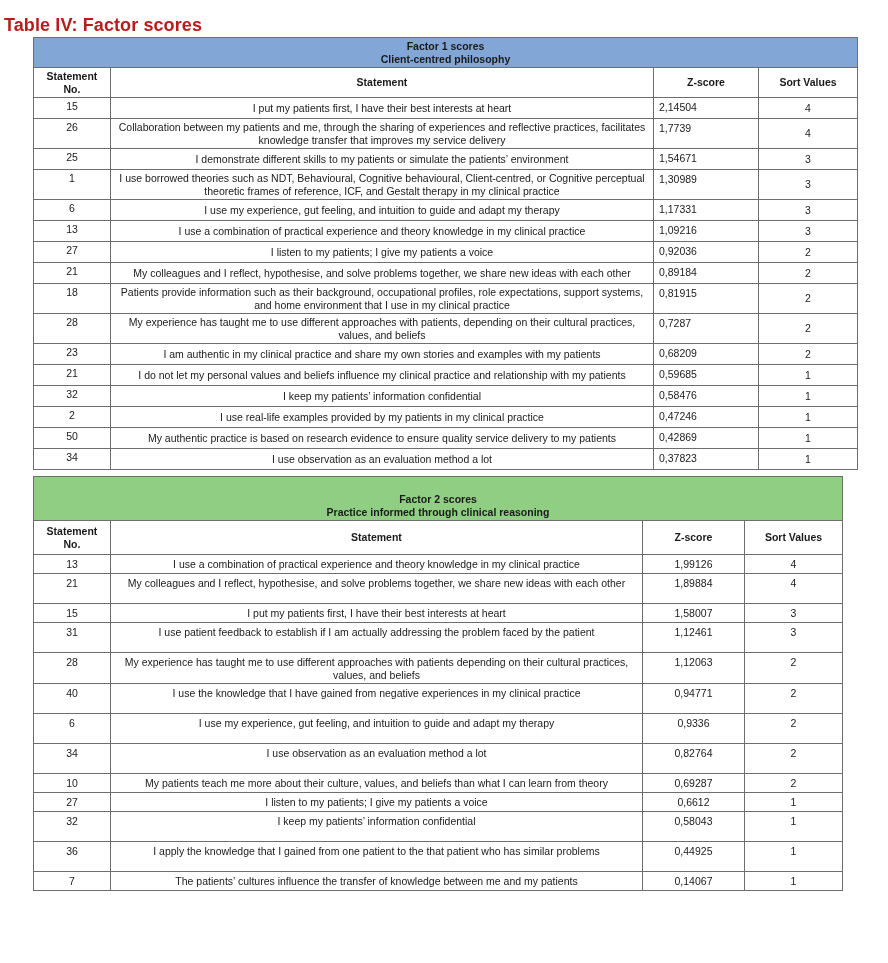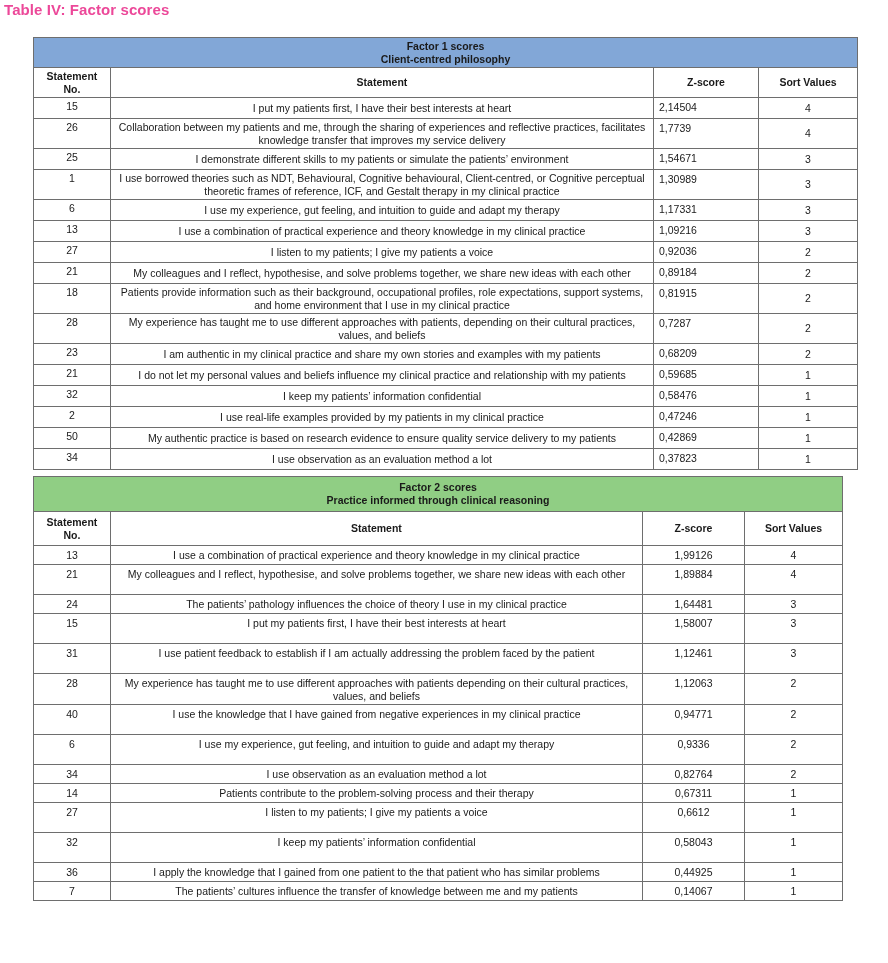--- a/index.html
+++ b/index.html
@@ -5,22 +5,22 @@
   * { box-sizing: border-box; margin: 0; padding: 0; }
   html, body { background: #ffffff; }
   body {
     width: 888px; height: 963px;
     position: relative;
     font-family: "Liberation Sans", sans-serif;
     color: #1a1a1a;
     overflow: hidden;
   }
   .doc-title {
-    position: absolute; left: 4px; top: 1px;
-    font-size: 15px; font-weight: bold; color: #ec4899;
+    position: absolute; left: 4px; top: 15px;
+    font-size: 18px; font-weight: bold; color: #b91c1c;
     letter-spacing: 0.1px;
   }
   table.ftable {
     position: absolute;
     border-collapse: collapse;
     table-layout: fixed;
     background: #ffffff;
   }
   #table1 { left: 33px; top: 37px; width: 824px; }
   #table2 { left: 33px; top: 476px; width: 809px; }
@@ -29,21 +29,21 @@
     font-size: 10.5px;
     line-height: 12.5px;
     padding: 2px 6px;
     overflow: hidden;
   }
   .banner-cell {
     text-align: center; font-weight: bold;
     padding: 2px 4px;
   }
   #table1 .banner-cell { background: var(--factor1_banner_bg, #82A7D7); height: 27px; vertical-align: middle; }
-  #table2 .banner-cell { background: var(--factor2_banner_bg, #90CE84); height: 35px; vertical-align: top; padding-top: 4px; }
+  #table2 .banner-cell { background: var(--factor2_banner_bg, #90CE84); height: 35px; vertical-align: top; padding-top: 16px; }
   .hdr th { font-weight: bold; text-align: center; background: #ffffff; }
   #table1 .hdr th { height: 20px; vertical-align: middle; }
   #table2 .hdr th { height: 34px; vertical-align: middle; }
   tbody td { text-align: center; }
   #table1 tbody td { height: 21px; vertical-align: middle; }
   #table1 tbody td.c0 { vertical-align: top; padding-top: 2px; }
   #table1 tbody td.c2 { text-align: left; padding-left: 5px; vertical-align: top; padding-top: 3px; }
   #table2 tbody td { height: 19px; vertical-align: top; padding-top: 3px; }
   #table2 tbody tr:nth-child(2) td,
   #table2 tbody tr:nth-child(4) td,
@@ -208,26 +208,20 @@
         <td class="c2">1,99126</td>
         <td class="c3">4</td>
       </tr>
       <tr>
         <td class="c0">21</td>
         <td class="c1">My colleagues and I reflect, hypothesise, and solve problems together, we share new ideas with each other</td>
         <td class="c2">1,89884</td>
         <td class="c3">4</td>
       </tr>
       <tr>
-        <td class="c0">24</td>
-        <td class="c1">The patients’ pathology influences the choice of theory I use in my clinical practice</td>
-        <td class="c2">1,64481</td>
-        <td class="c3">3</td>
-      </tr>
-      <tr>
         <td class="c0">15</td>
         <td class="c1">I put my patients first, I have their best interests at heart</td>
         <td class="c2">1,58007</td>
         <td class="c3">3</td>
       </tr>
       <tr>
         <td class="c0">31</td>
         <td class="c1">I use patient feedback to establish if I am actually addressing the problem faced by the patient</td>
         <td class="c2">1,12461</td>
         <td class="c3">3</td>
@@ -250,24 +244,24 @@
         <td class="c2">0,9336</td>
         <td class="c3">2</td>
       </tr>
       <tr>
         <td class="c0">34</td>
         <td class="c1">I use observation as an evaluation method a lot</td>
         <td class="c2">0,82764</td>
         <td class="c3">2</td>
       </tr>
       <tr>
-        <td class="c0">14</td>
-        <td class="c1">Patients contribute to the problem-solving process and their therapy</td>
-        <td class="c2">0,67311</td>
-        <td class="c3">1</td>
+        <td class="c0">10</td>
+        <td class="c1">My patients teach me more about their culture, values, and beliefs than what I can learn from theory</td>
+        <td class="c2">0,69287</td>
+        <td class="c3">2</td>
       </tr>
       <tr>
         <td class="c0">27</td>
         <td class="c1">I listen to my patients; I give my patients a voice</td>
         <td class="c2">0,6612</td>
         <td class="c3">1</td>
       </tr>
       <tr>
         <td class="c0">32</td>
         <td class="c1">I keep my patients’ information confidential</td>

